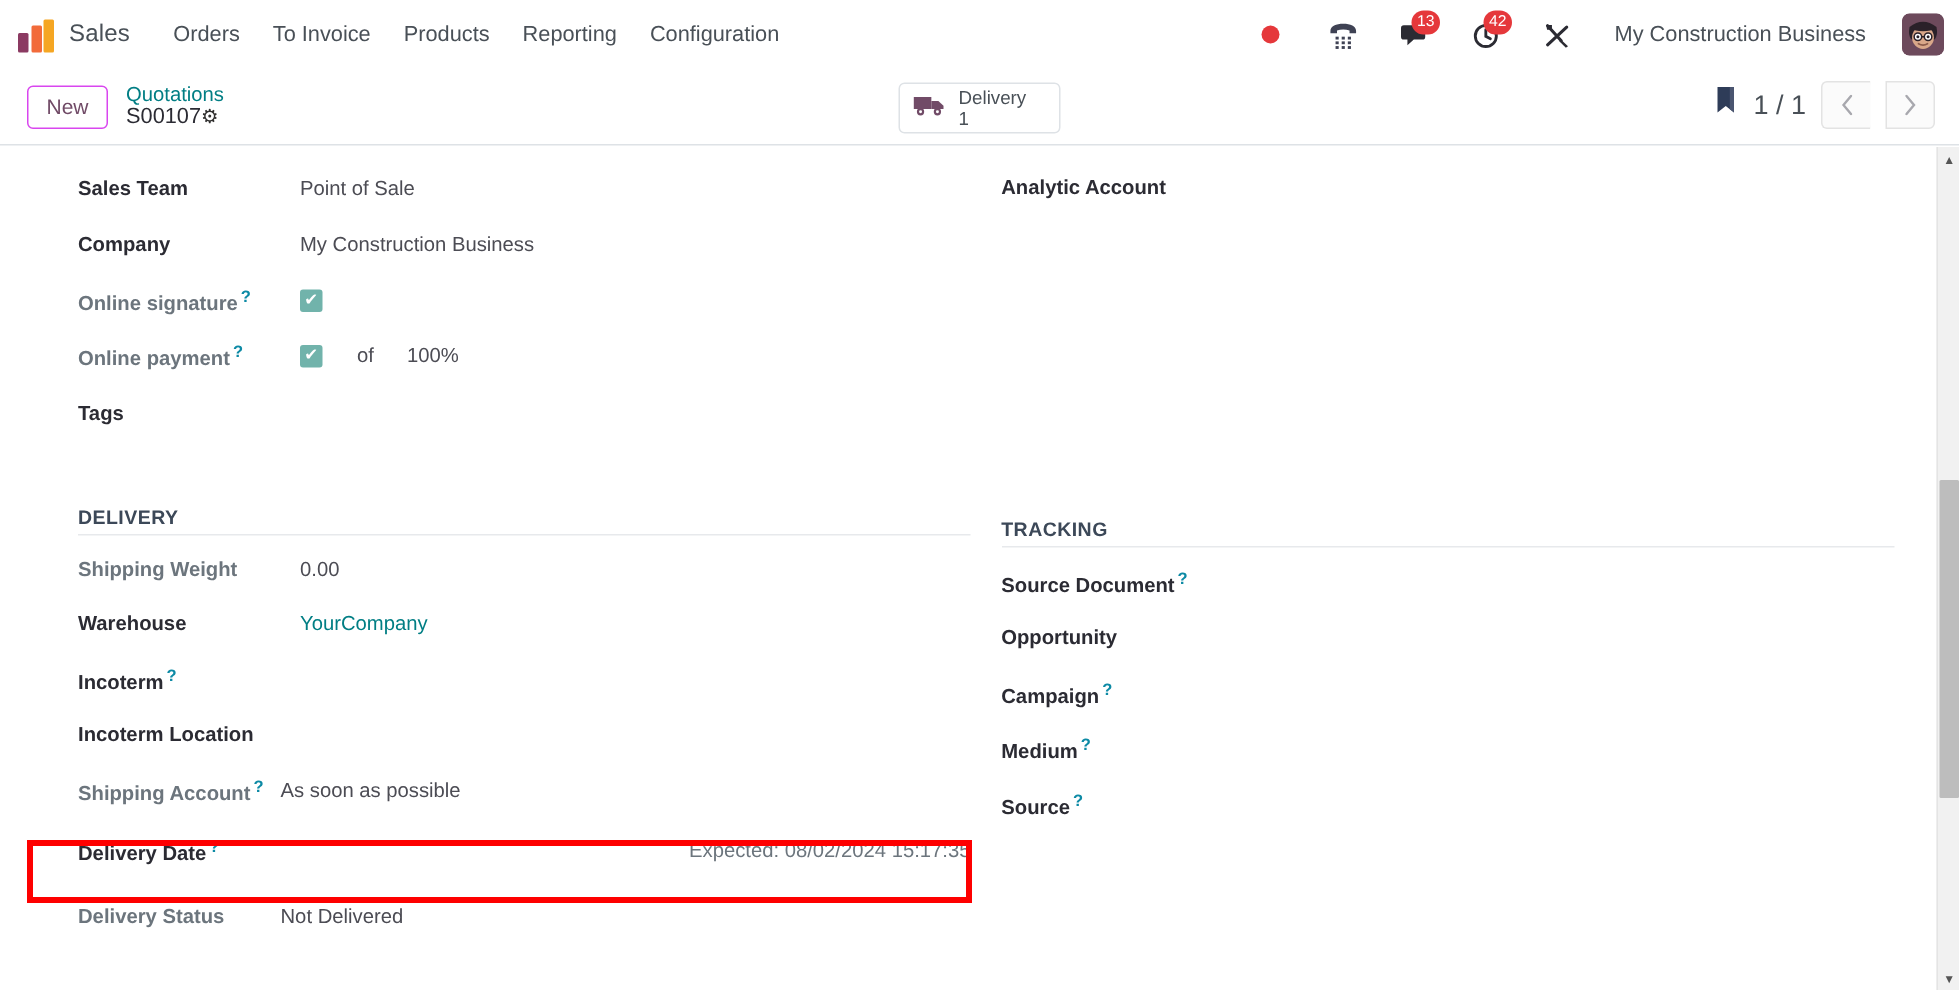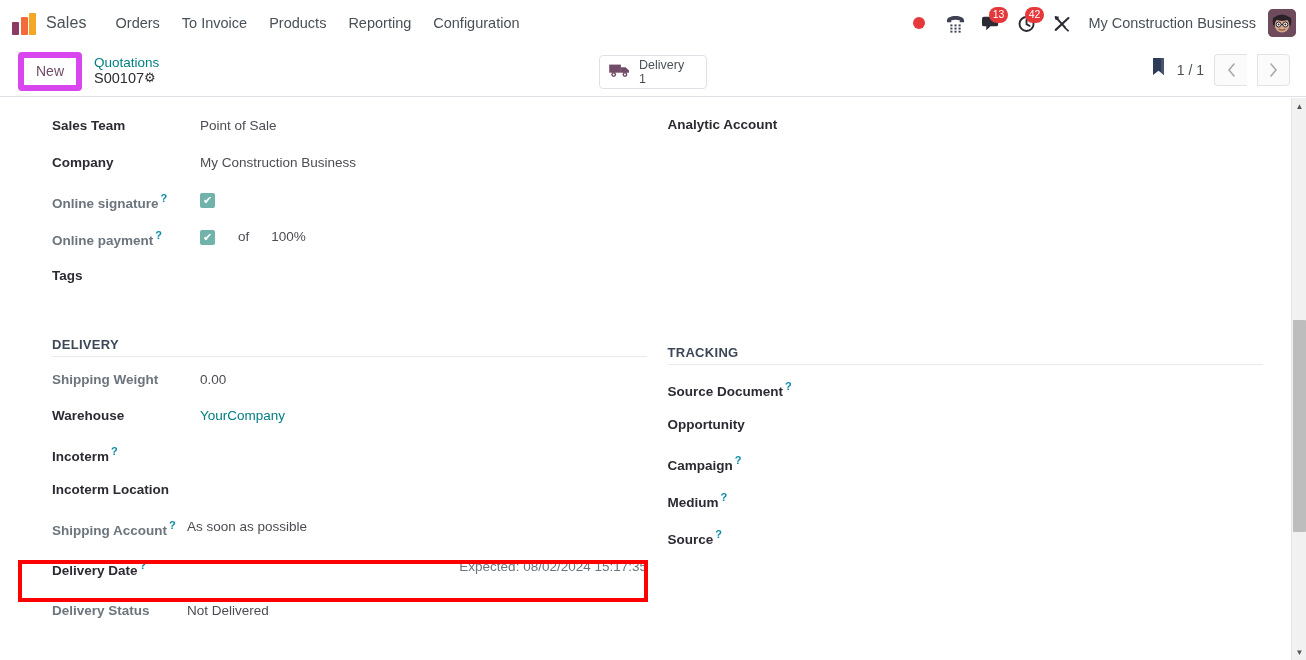--- a/index.html
+++ b/index.html
@@ -33,21 +33,21 @@
     letter-spacing: .1px;
     text-align: right;
   }
   .nav-item {
     font-size: 14.5px; color: #495057;
     padding: 6px 11px; cursor: pointer; white-space: nowrap; text-align: center;
   }
 
   .navbar-right {
     margin-left: auto; display: flex; align-items: center;
-    padding-right: 10px; gap: 2px;
+    padding-right: 10px; gap: 14px;
   }
   .sysicon {
     position: relative; width: 34px; height: 34px;
     display: flex; align-items: center; justify-content: center;
     cursor: pointer; color: #495057;
   }
   .rec-dot {
     width: 12px; height: 12px; border-radius: 50%;
     background: #e5383b;
   }
@@ -72,21 +72,21 @@
   
   .ctrl {
     position: absolute; top: 46px; left: 0;
     width: 1306px; height: 51px;
     background: #ffffff;
     border-bottom: 1px solid #dee2e6;
     display: flex; align-items: center;
   }
   .new-btn {
     margin-left: 18px;
-    border: 6px solid #d946ef;
+    border: 1px solid #d946ef;
     color: #714b67;
     background: #fff;
     font-size: 14px;
     border-radius: 4px;
     padding: 5px 12px 6px;
     cursor: pointer;
   }
   .crumbs { margin-left: 12px; line-height: 1.12; }
   .crumb-parent {
     font-size: 13.5px; color: #017e84; cursor: pointer;
@@ -107,21 +107,21 @@
   }
   .smart-text { line-height: 1.15; }
   .smart-text .t1 { font-size: 12.5px; color: #495057; display:block; }
   .smart-text .t2 { font-size: 12.5px; color: #495057; display:block; }
 
   .pager-zone {
     position: absolute; right: 16px; top: 54px;
     display: flex; align-items: center; gap: 10px;
   }
   .flag-ic { cursor: pointer; }
-  .pager-count { font-size: 14px; color: #495057; }
+  .pager-count { font-size: 18px; color: #495057; }
   .pg-btn {
     width: 33px; height: 32px; border: 1px solid #e3e3e3;
     background: #fbfbfb; color: #a8a8ae;
     display: flex; align-items: center; justify-content: center;
     cursor: pointer; font-size: 15px;
   }
   .pg-btn.left { border-right: none; border-radius: 4px 0 0 4px; }
   .pg-btn.right { border-radius: 0 4px 4px 0; }
 
   

